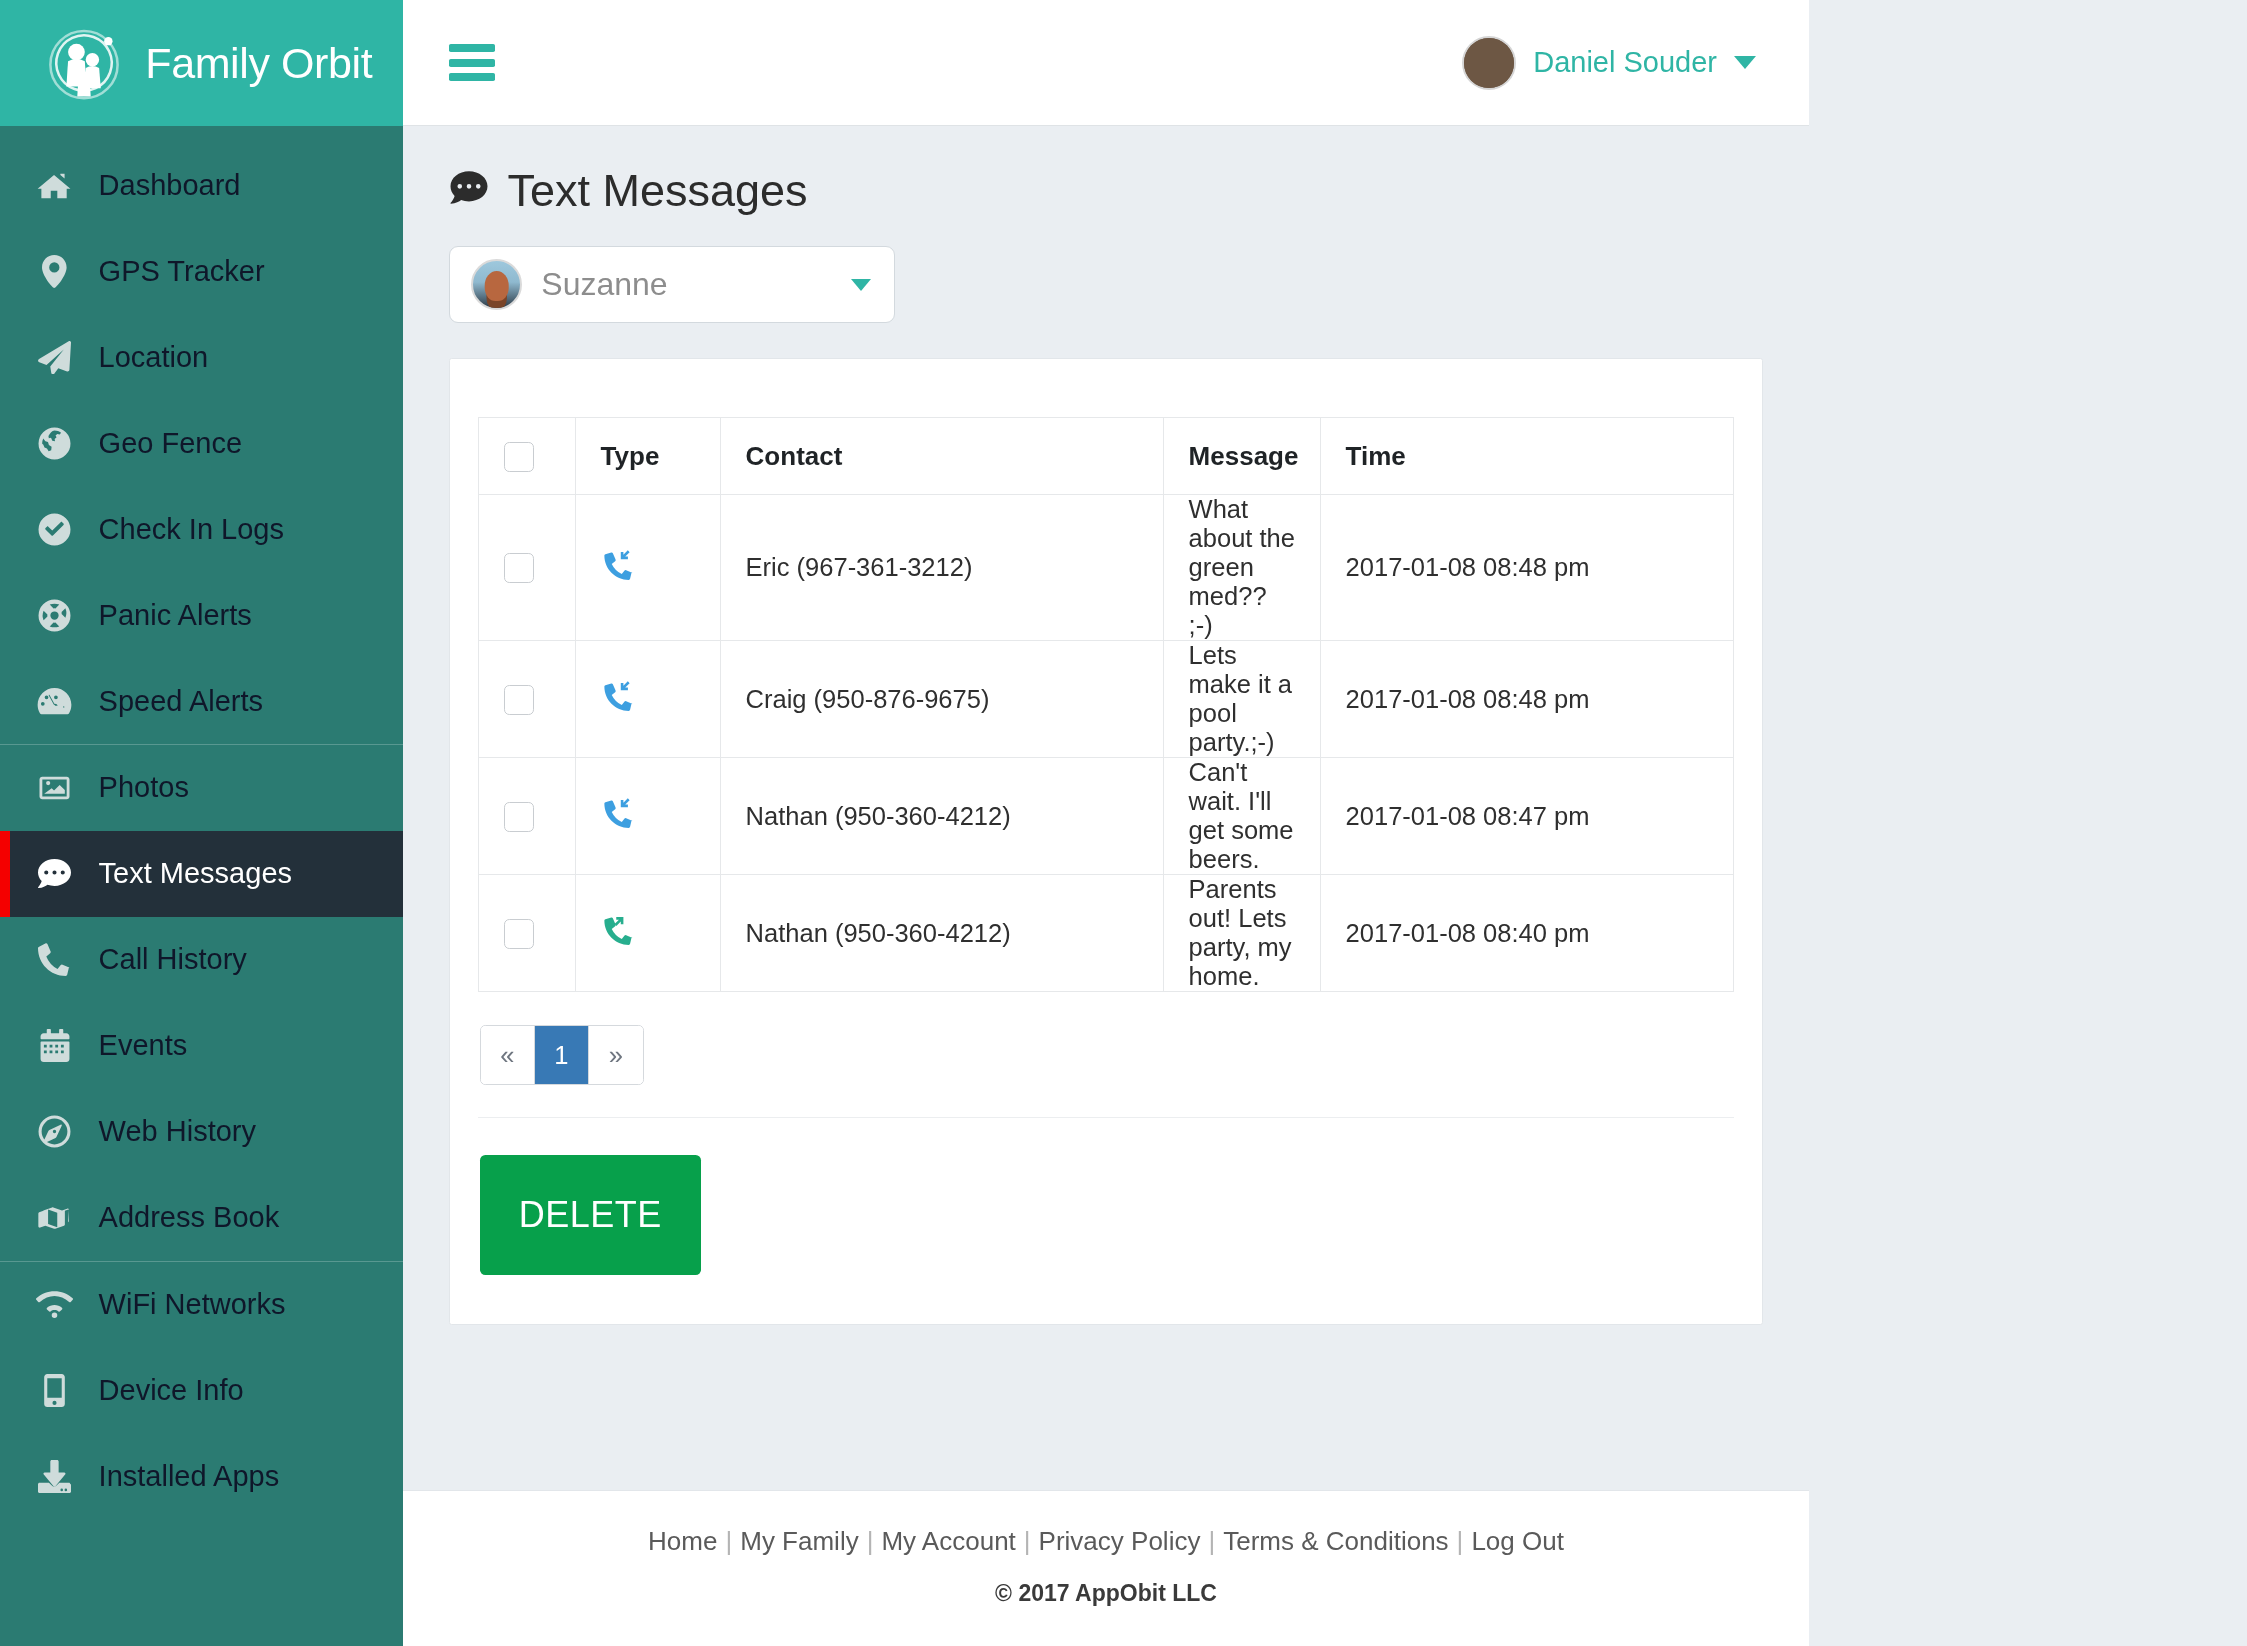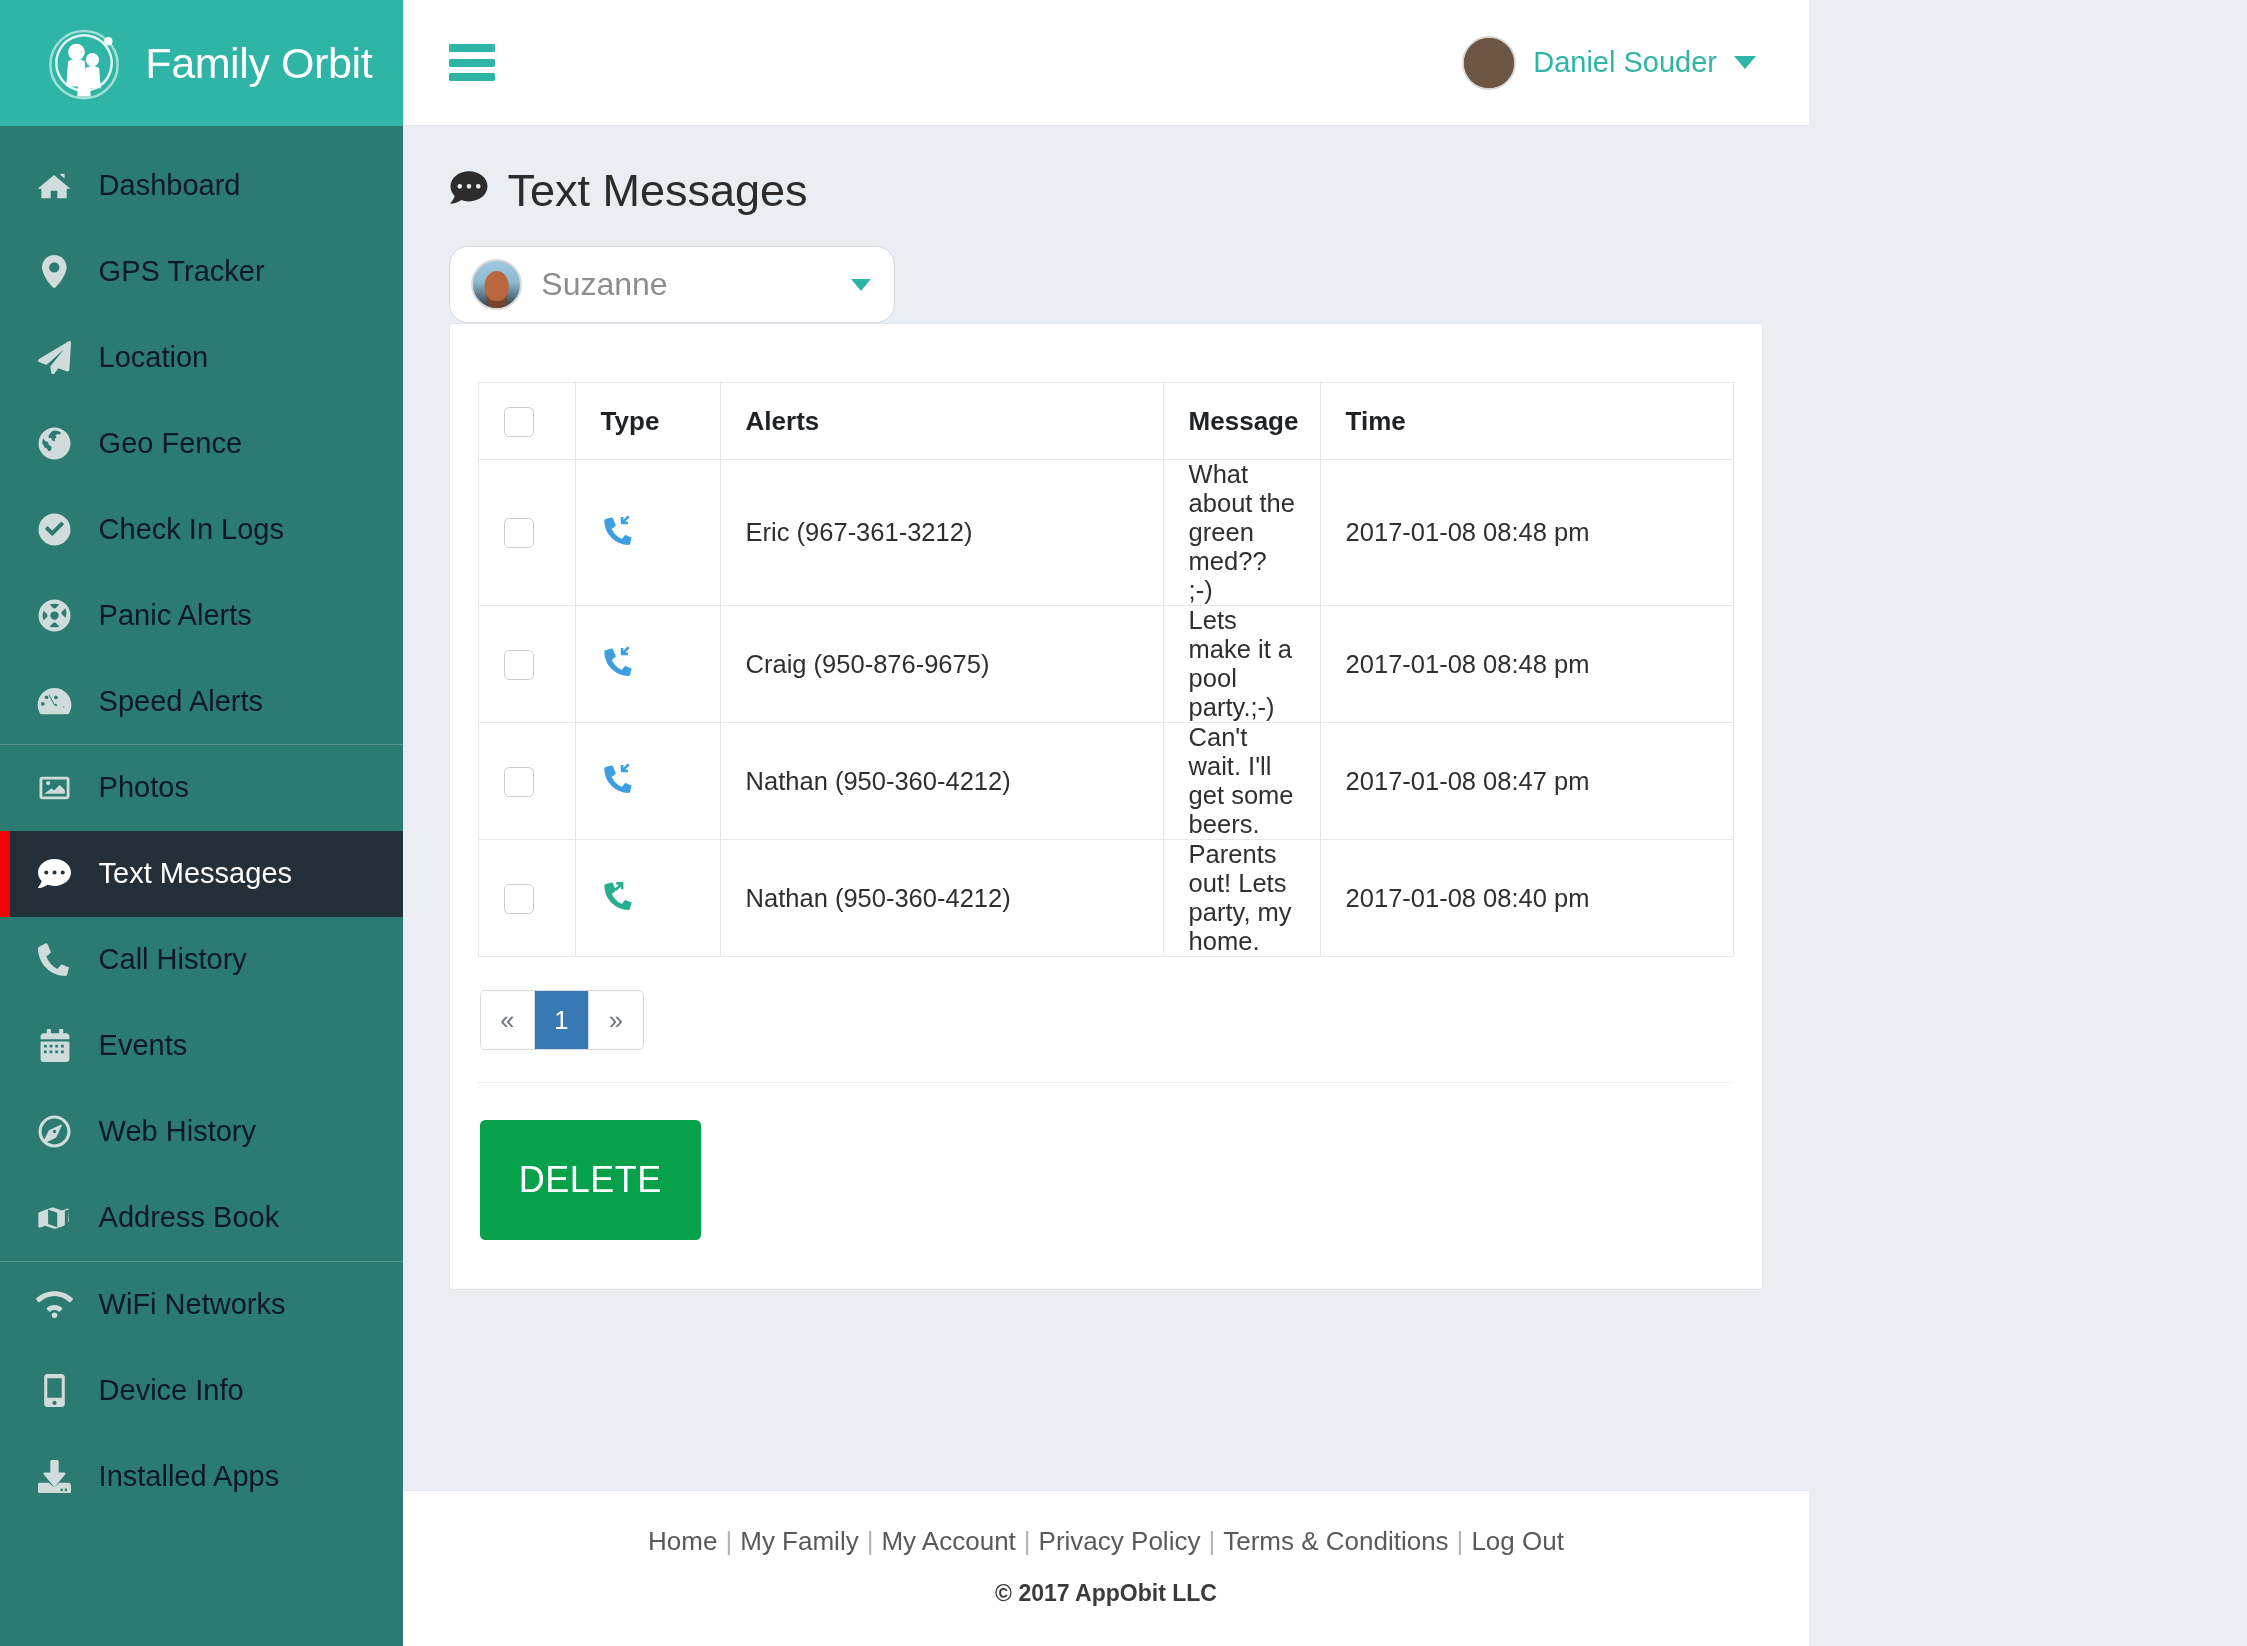--- a/index.html
+++ b/index.html
@@ -150,26 +150,27 @@
     font-weight: 400;
     margin-bottom: 29px;
   }
 
   
   .child-select {
     width: 446px;
     height: 77px;
     background: #ffffff;
     border: 1.8px solid #d3d9de;
-    border-radius: 19px;
+    border-radius: 9px;
     display: flex;
     align-items: center;
     padding: 0 23px 0 21px;
     gap: 19.3px;
     cursor: pointer;
+    margin-bottom: 35px;
   }
   .child-avatar {
     width: 51px; height: 51px; border-radius: 50%;
     border: 2.6px solid #dadada;
     flex: 0 0 auto;
     background: linear-gradient(180deg,#9ec8dd 0%,#8fb9cf 45%,#2d3b47 100%);
     position: relative;
     overflow: hidden;
   }
   .child-avatar::after{
@@ -521,21 +522,21 @@
               <col class="col-contact">
               <col>
               <col class="col-time">
           </colgroup>
           <thead>
             <tr>
               <th>
                 <span class="cbx"></span>
               </th>
               <th>Type</th>
-              <th>Alerts</th>
+              <th>Contact</th>
               <th>Message</th>
               <th>Time</th>
             </tr>
           </thead>
           <tbody>
 
             <tr>
               <td>
                 <span class="cbx"></span>
               </td>

